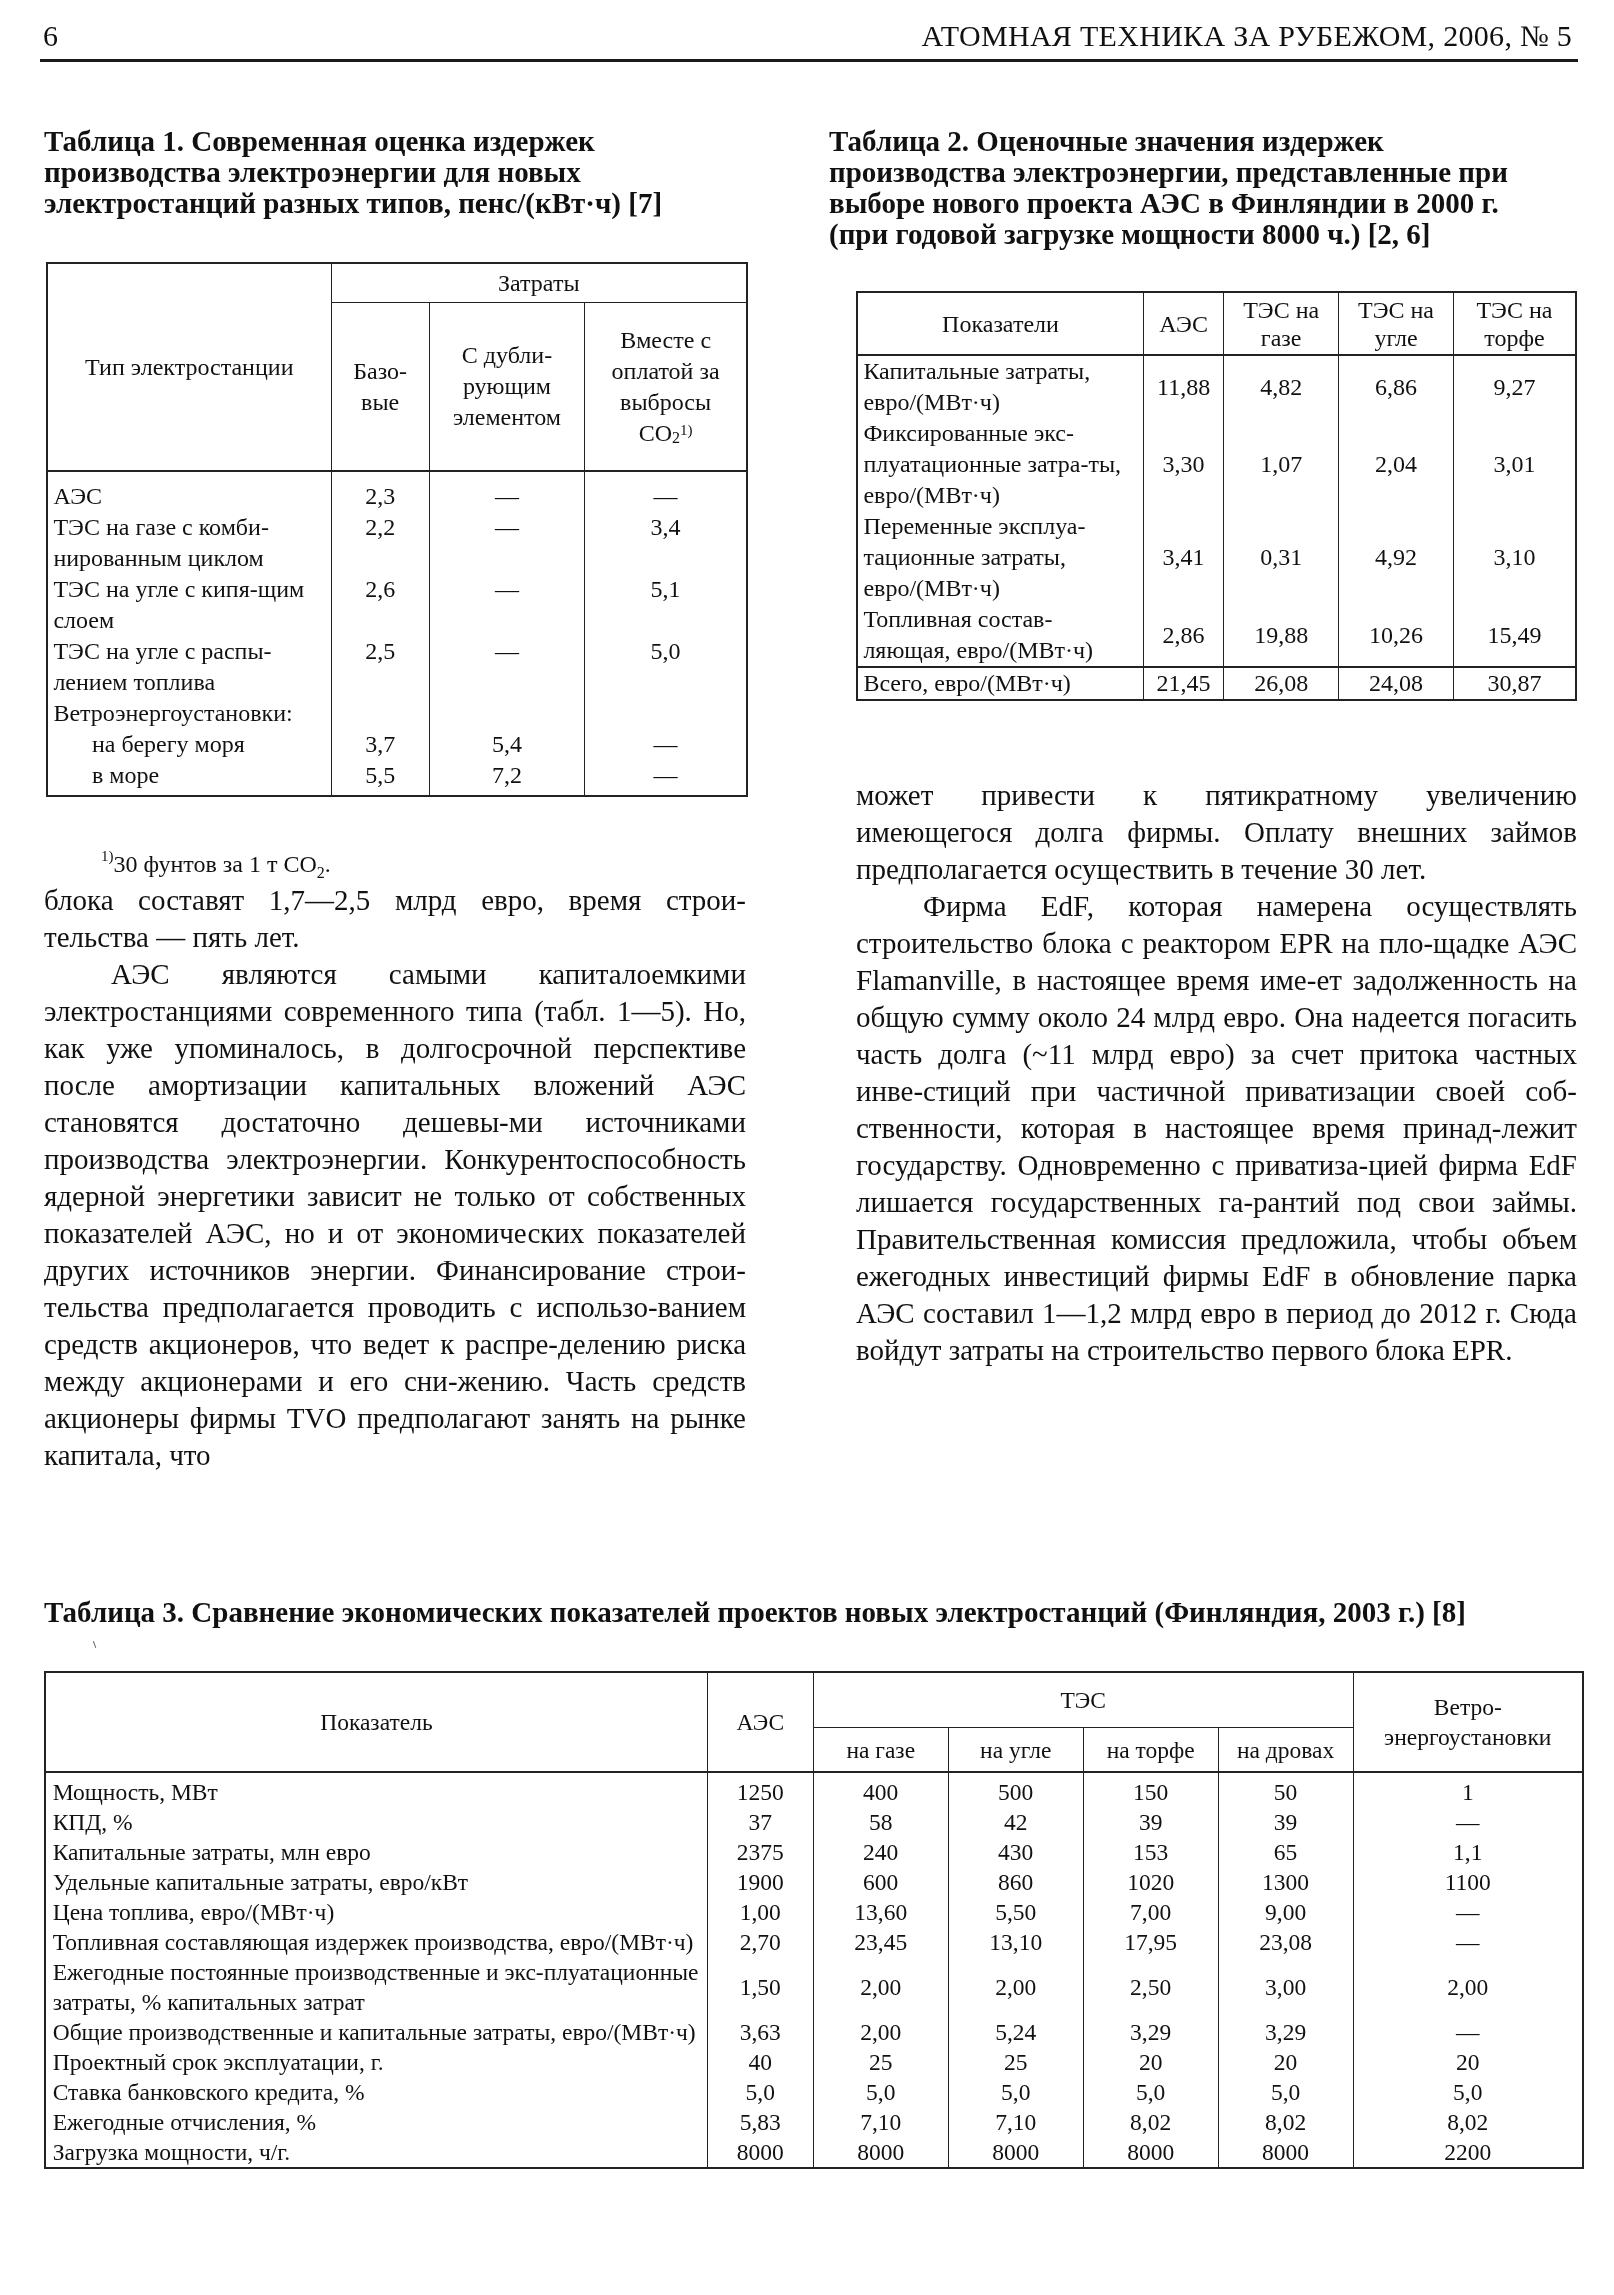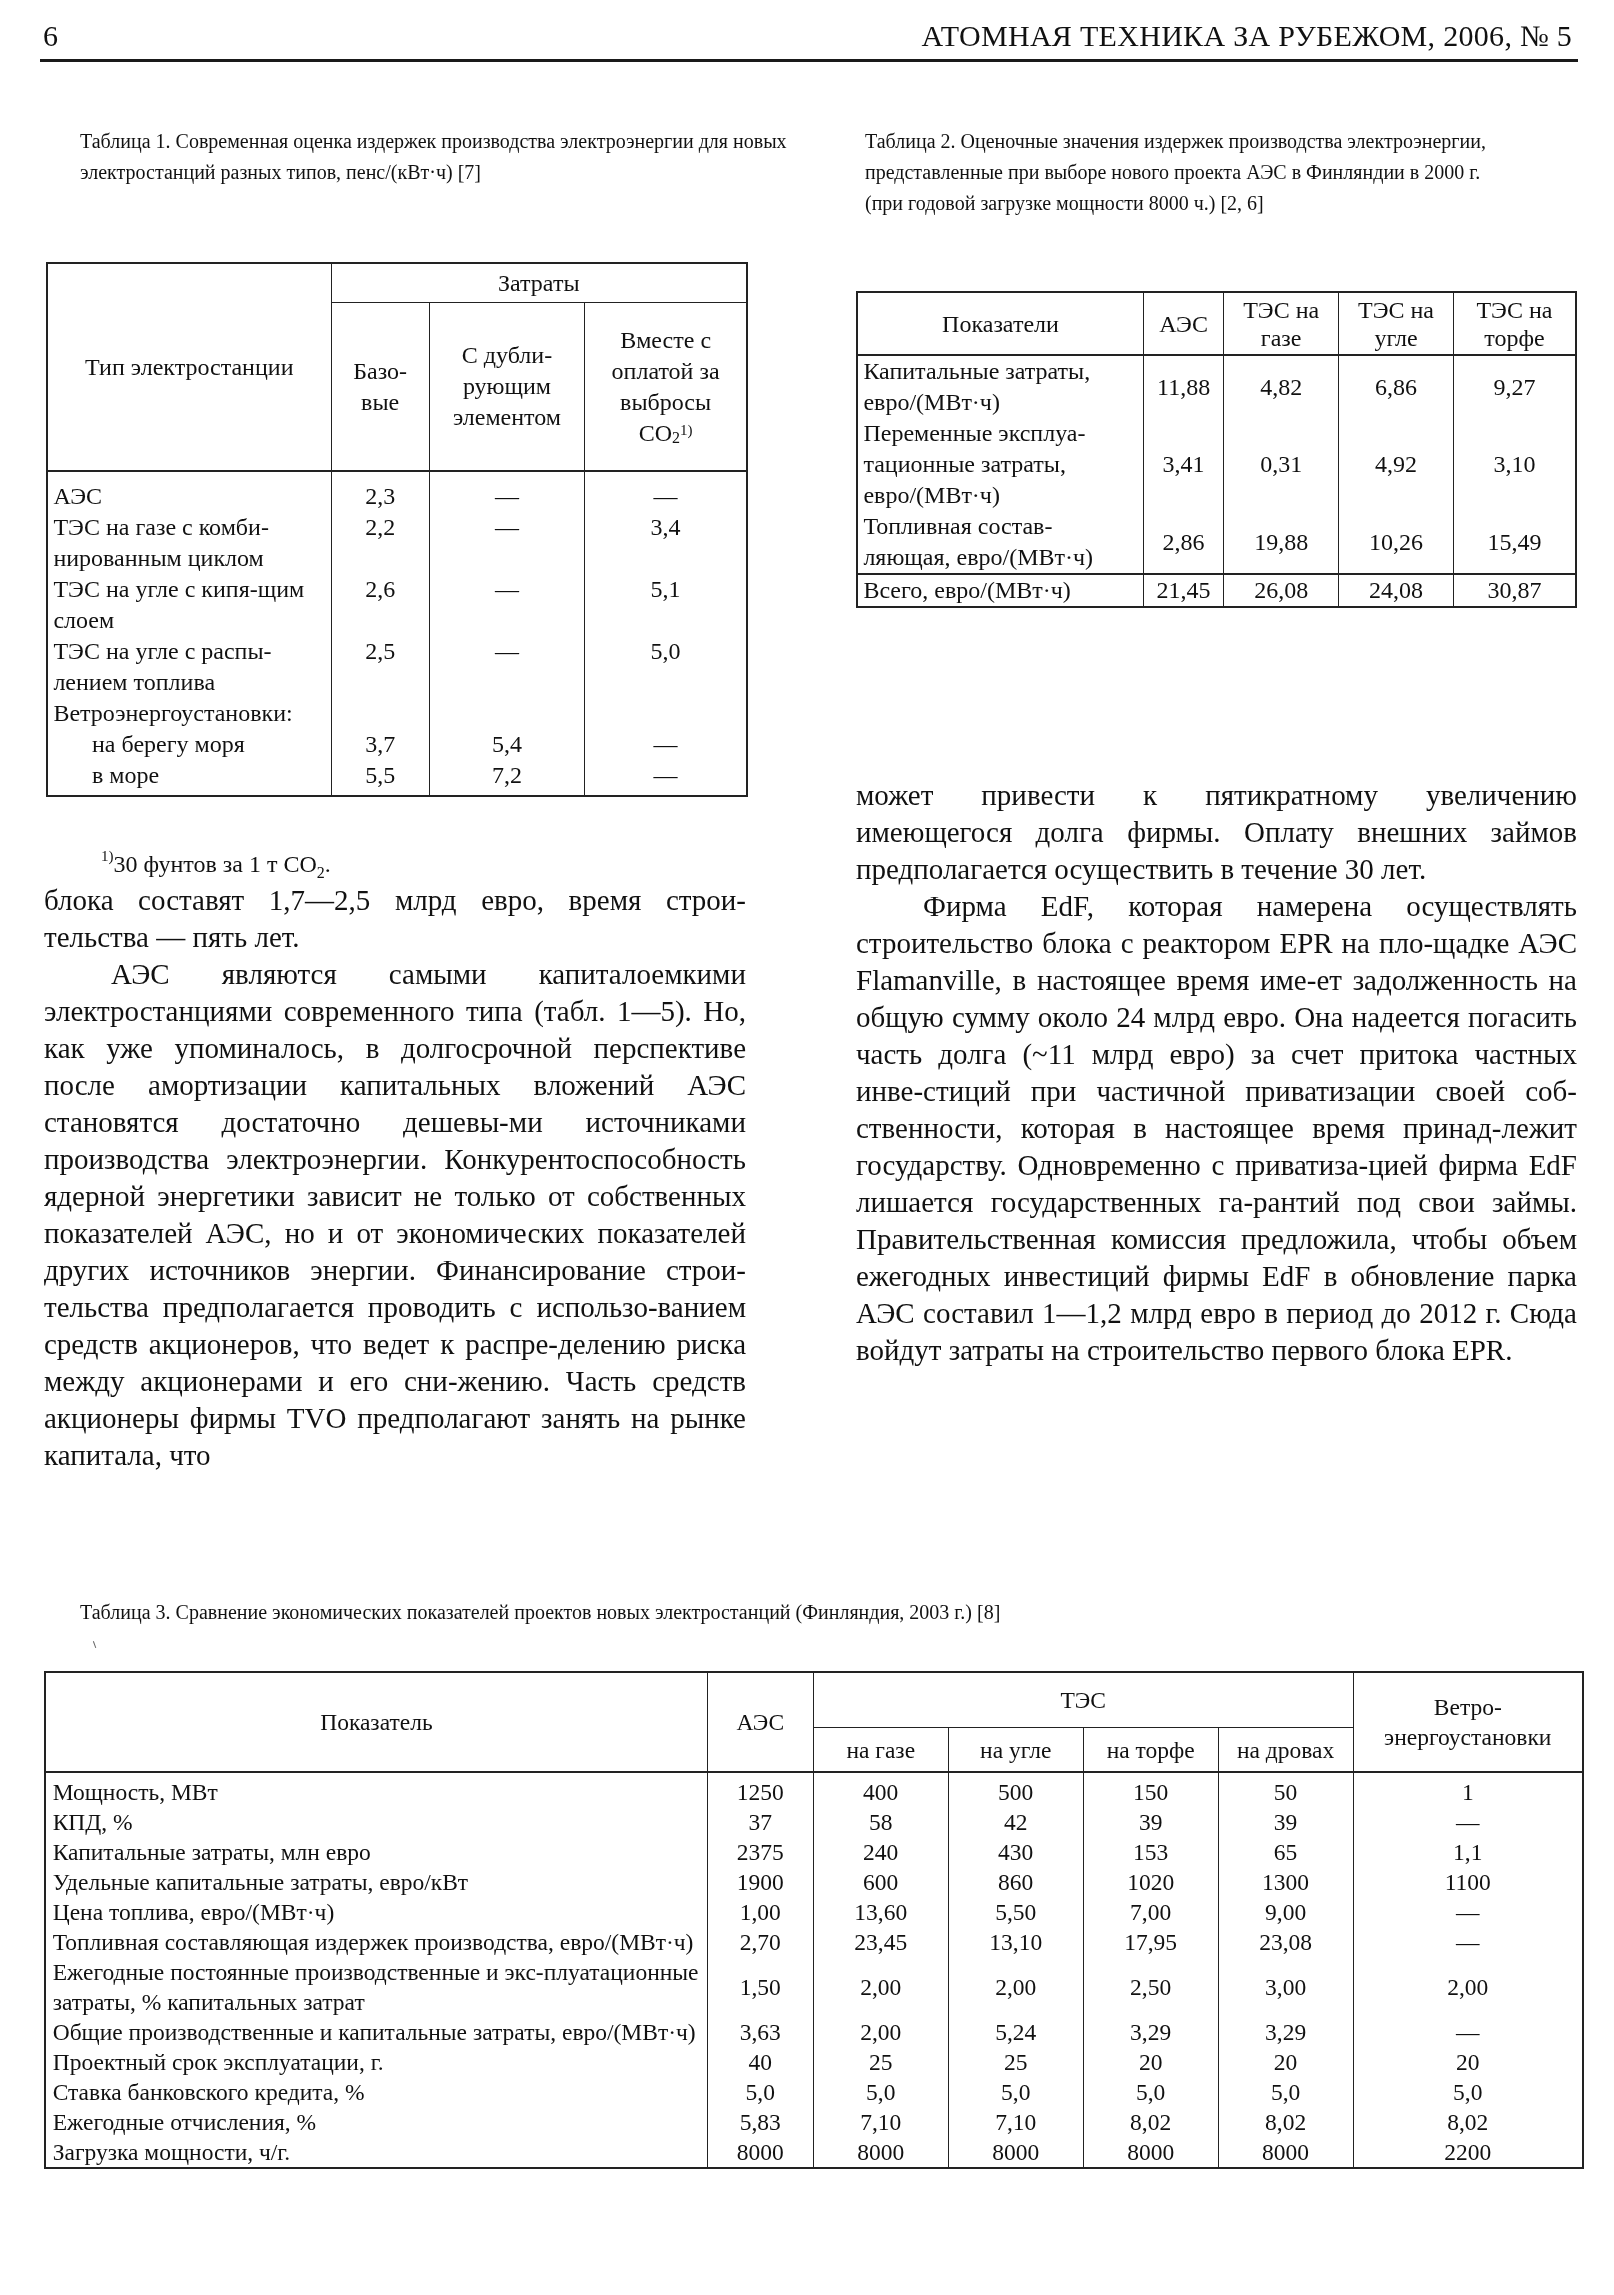--- a/index.html
+++ b/index.html
@@ -5,21 +5,21 @@
   html, body { margin:0; padding:0; background:#ffffff; }
   body { width:1614px; height:2295px; position:relative; overflow:hidden;
          font-family:"Liberation Serif", "DejaVu Serif", serif; color:#111; }
   .abs { position:absolute; }
   
   .page-num { left:43px; top:19px; font-size:30px; }
   .journal { right:42px; top:19px; font-size:30px; letter-spacing:0.3px;margin-left:38px; }
   .rule { left:40px; top:59px; width:1538px; height:3.4px; background:#1a1a1a; }
 
   
-  .caption { font-weight:normal; font-size:20px; line-height:31px; transform-origin:0 0;margin-left:36px; }
+  .caption { font-weight:bold; font-size:29px; line-height:31px; transform-origin:0 0; }
   .cap1 { left:44px; top:126px; width:713px; }
   .cap2 { left:829px; top:126px; width:726px; }
   .cap3 { left:44px; top:1597px; width:1547px; }
 
   
   table { border-collapse:collapse; font-size:24px; line-height:31px; }
   td, th { font-weight:normal; padding:0 5.4px; vertical-align:top; }
 
   .t1 { position:absolute; left:46px; top:262px; width:702px; border:2px solid #222; }
   .t1 td, .t1 th { border-left:1.3px solid #222; border-right:1.3px solid #222; }
@@ -141,20 +141,27 @@
   </thead>
   <tbody id="t2-body">
       <tr>
         <td class="lbl">Капитальные затраты, евро/(МВт·ч)</td>
         <td>11,88</td>
         <td>4,82</td>
         <td>6,86</td>
         <td>9,27</td>
       </tr>
       <tr>
+        <td class="lbl">Фиксированные экс-плуатационные затра-ты, евро/(МВт·ч)</td>
+        <td>3,30</td>
+        <td>1,07</td>
+        <td>2,04</td>
+        <td>3,01</td>
+      </tr>
+      <tr>
         <td class="lbl">Переменные эксплуа-тационные затраты, евро/(МВт·ч)</td>
         <td>3,41</td>
         <td>0,31</td>
         <td>4,92</td>
         <td>3,10</td>
       </tr>
       <tr>
         <td class="lbl">Топливная состав-ляющая, евро/(МВт·ч)</td>
         <td>2,86</td>
         <td>19,88</td>

